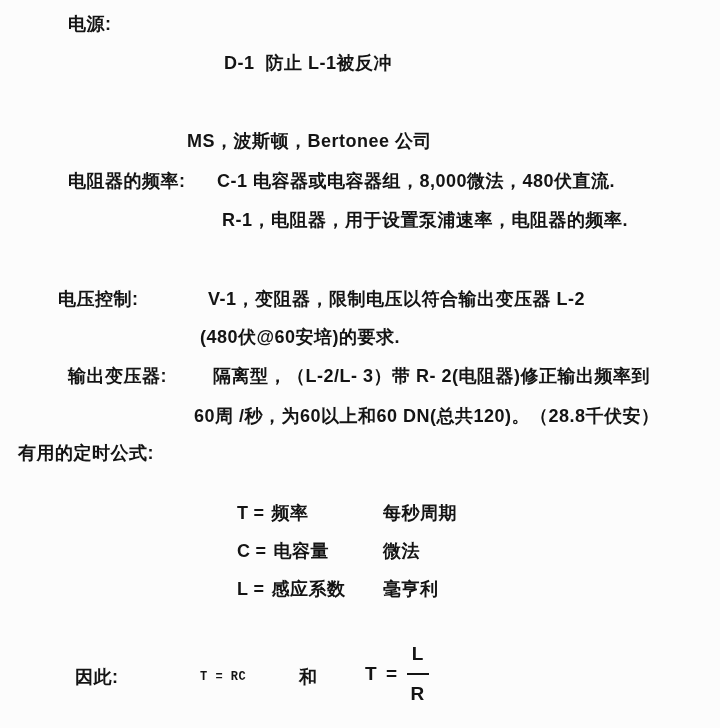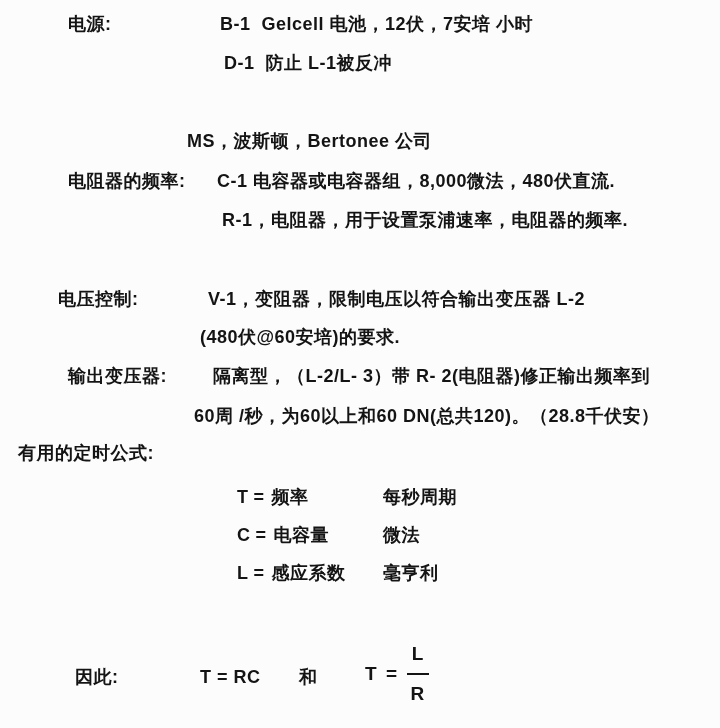--- a/index.html
+++ b/index.html
@@ -19,40 +19,39 @@
     letter-spacing:0.5px;
     line-height:20px;
   }
   .squiggle {
     text-decoration:underline;
     text-decoration-style:wavy;
     text-decoration-color:#4db84d;
     text-decoration-thickness:1px;
     text-underline-offset:4px;
   }
-  .f-lhs { display:inline-block; min-width:146px; }
+  .f-lhs { display:inline-block; min-width:146px;margin-top:16px; }
   .f-sym { display:inline-block; margin-right:5px; }
   .f-eq  { display:inline-block; margin-right:7px; }
-  .mono  { font-family:Liberation Sans, sans-serif; font-size:18px; }
+  .mono  { font-family:Liberation Mono, monospace; font-size:12px; }
   .frac-group {
     position:absolute;
     display:flex; align-items:center; gap:9px;
     font-size:19px; font-weight:700; color:#141414;
     letter-spacing:0.5px;
   }
   .frac { display:inline-flex; flex-direction:column; align-items:center; }
   .frac-bar { width:22px; border-top:2px solid #141414; margin:8px 0; }
 </style>
 </head>
 <body>
 
 <div class="doc">
 
   <div class="lbl" style="left:68px;top:14px">电源:</div>
-  <div class="txt" style="left:220px;top:14px">B-1  Gelcell 电池，12伏，7安培 小时</div>
   <div class="txt" style="left:224px;top:53px">D-1  防止 L-1被反冲</div>
   <div class="txt" style="left:187px;top:131px">MS，波斯顿，Bertonee 公司</div>
 
   <div class="lbl" style="left:68px;top:171px">电阻器的频率:</div>
   <div class="txt" style="left:217px;top:171px">C-1 电容器或电容器组，8,000微法，480伏直流.</div>
   <div class="txt" style="left:222px;top:210px">R-1，电阻器，用于设置泵浦速率，电阻器的频率.</div>
 
   <div class="lbl" style="left:58px;top:289px">电压控制:</div>
   <div class="txt" style="left:208px;top:289px">V-1，变阻器，限制电压以符合输出变压器 L-2</div>
   <div class="txt" style="left:200px;top:327px">(480伏@60安培)的要求.</div>

